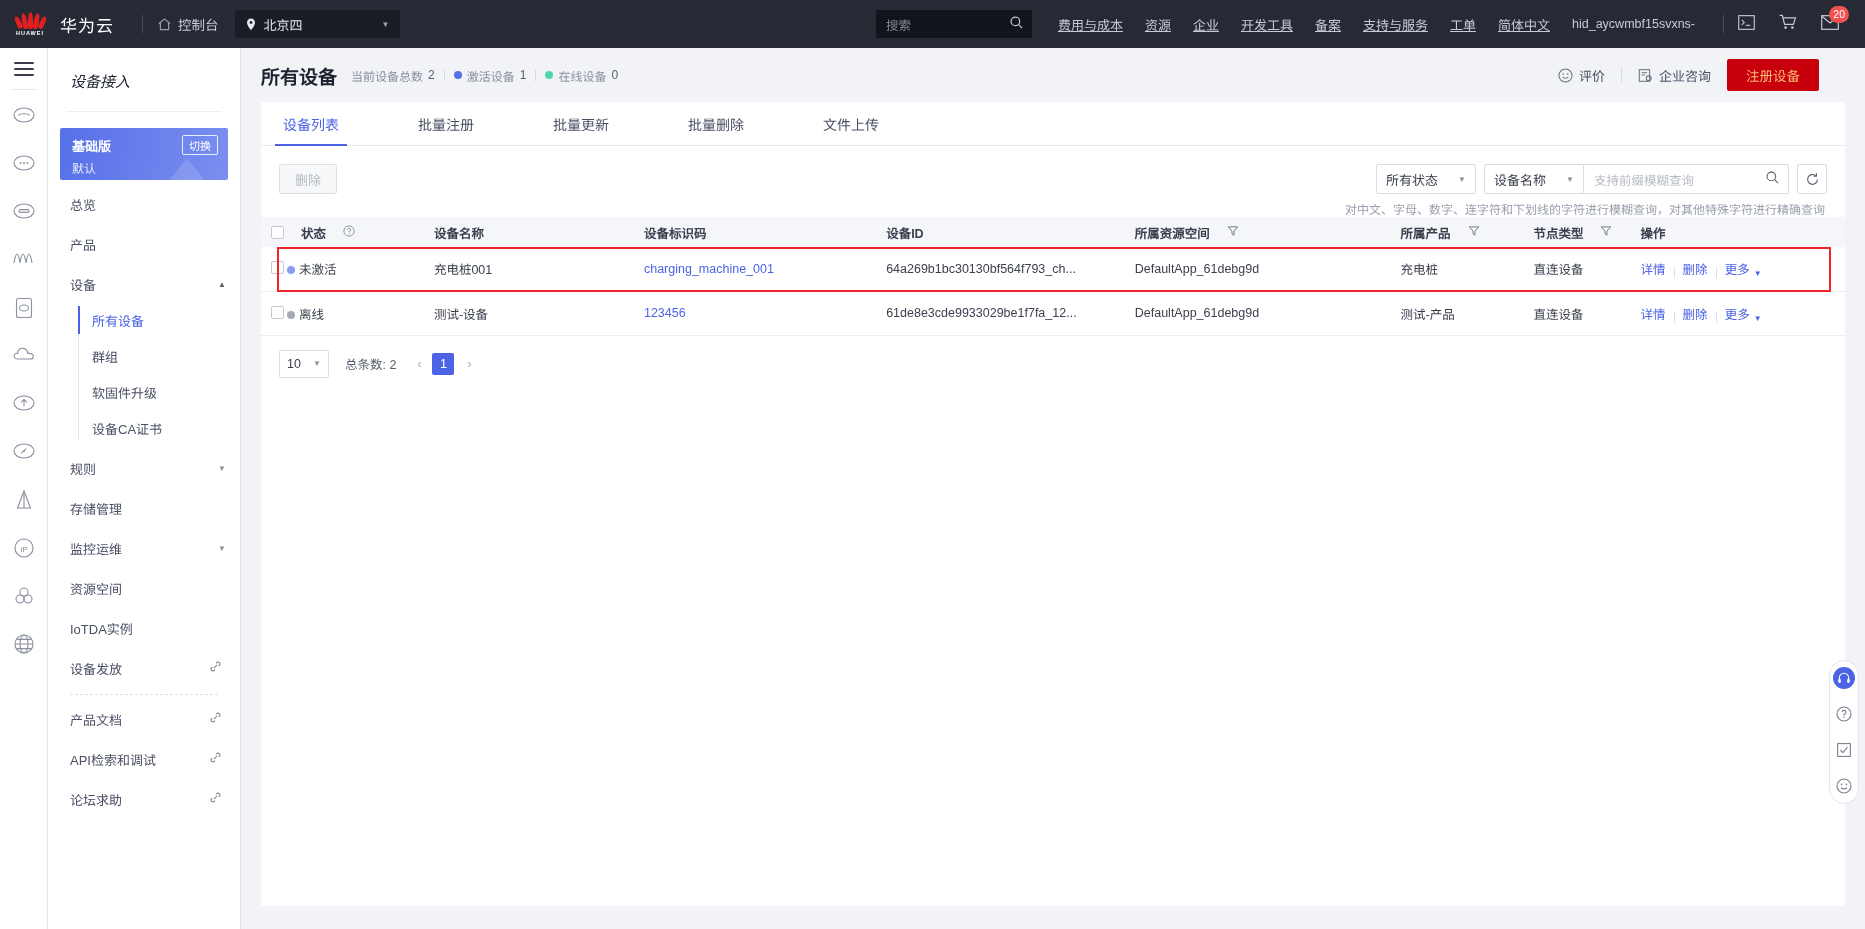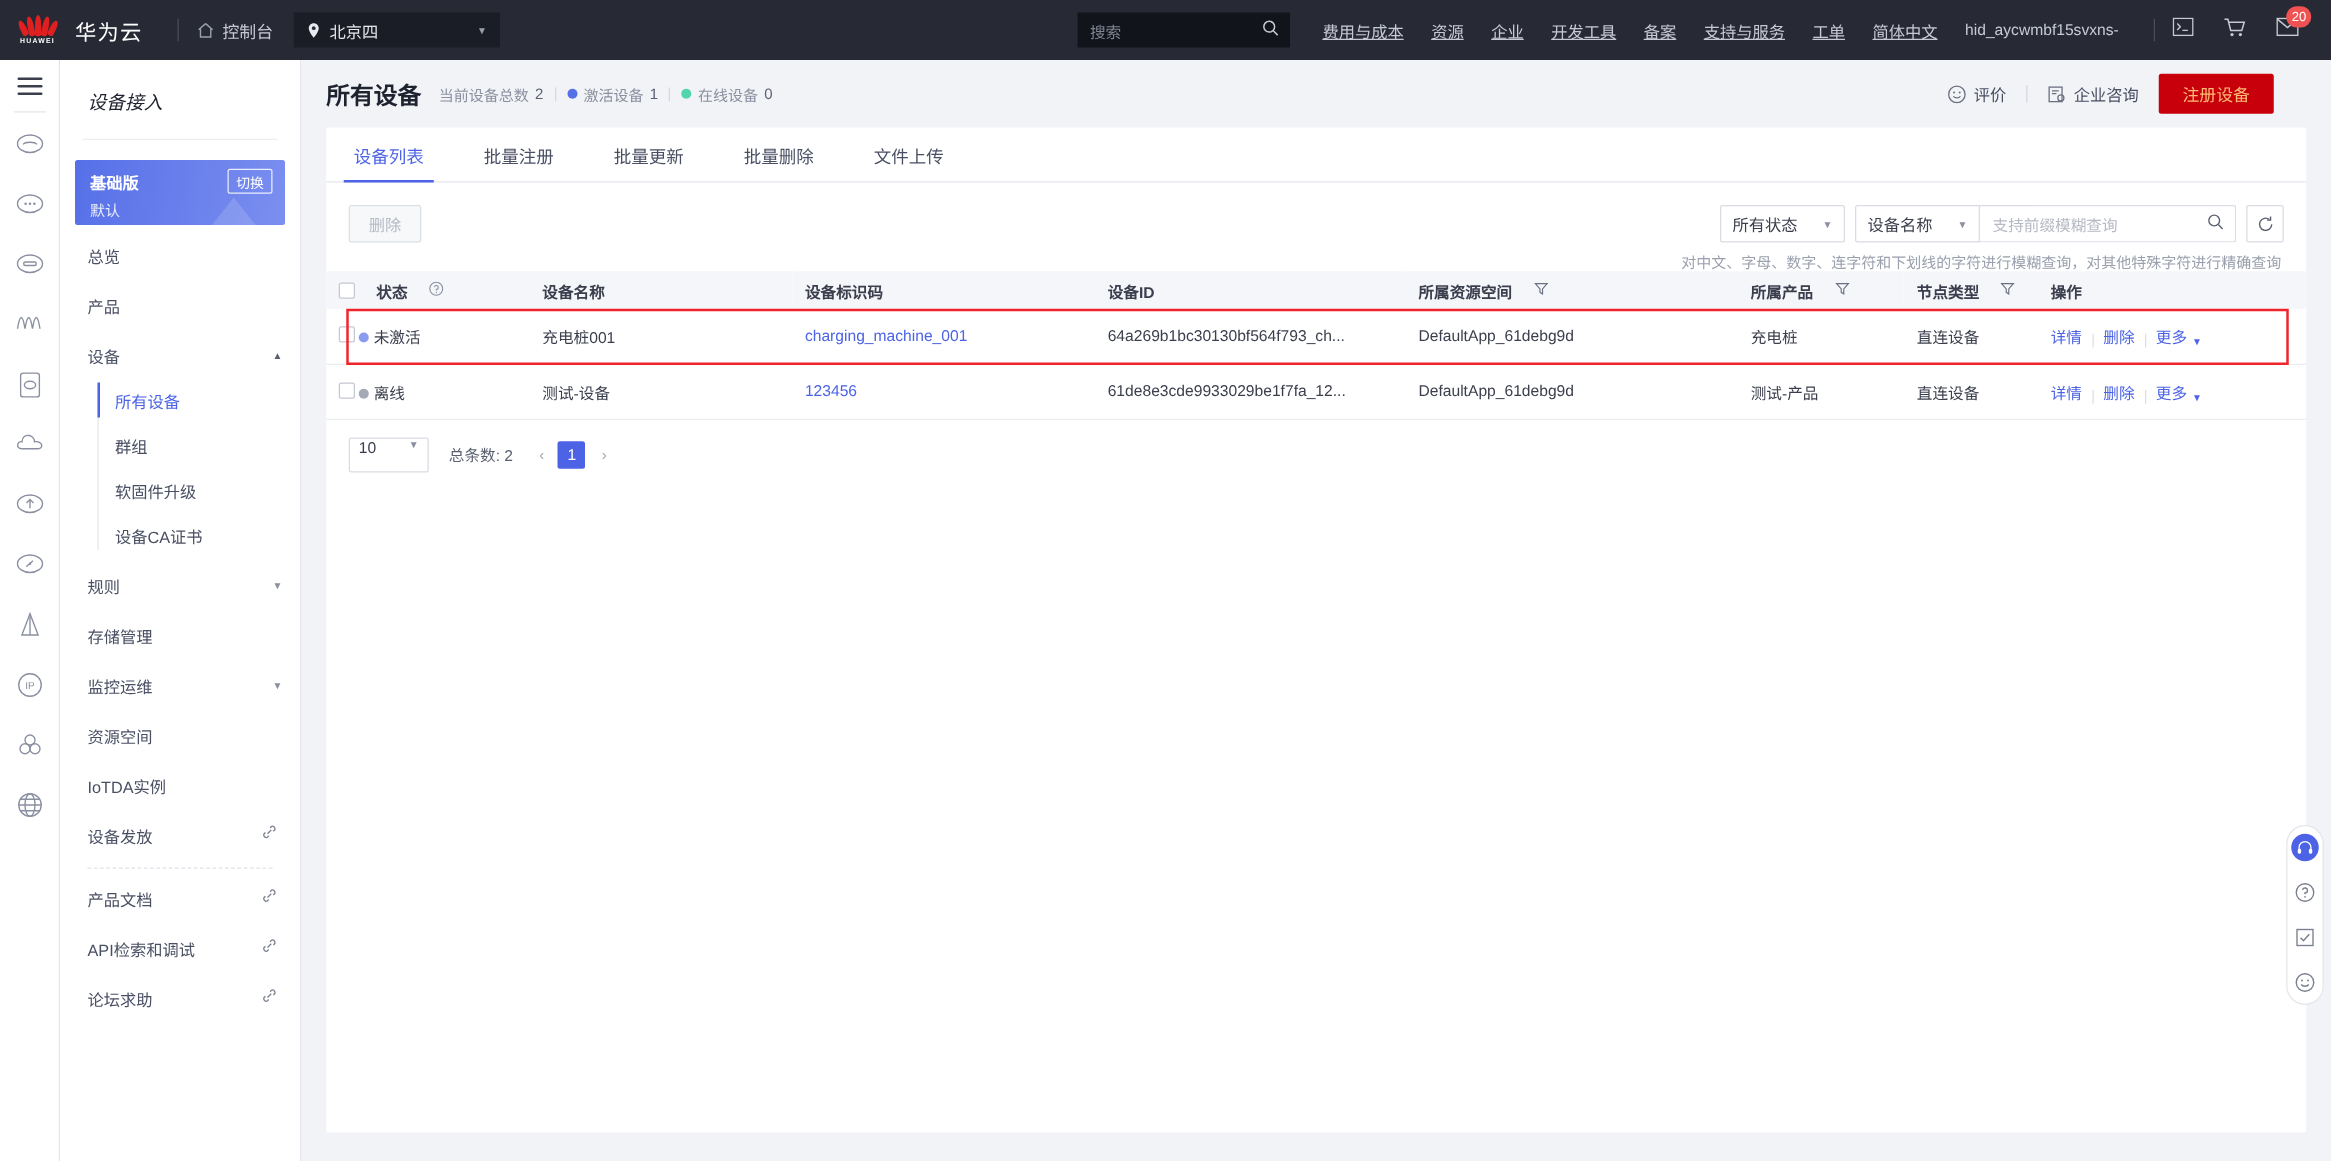--- a/index.html
+++ b/index.html
@@ -32,21 +32,21 @@
   .vdiv { width: 1px; height: 18px; background: #4a4d59; margin: 0 14px; }
   .console-link { display: flex; align-items: center; gap: 6px; font-size: 13.5px; color: #c7cad4; }
   .region-select {
     display: flex; align-items: center; gap: 7px; background: #1b1d26;
     height: 28px; width: 165px; margin-left: 16px; padding: 0 10px;
     font-size: 13px; color: #e4e6ec; position: relative;
   }
   .region-select .caret { margin-left: auto; font-size: 8px; color: #9aa0ad; }
   .spacer { flex: 1; }
   .search-box {
-    width: 170px; height: 28px; background: #12141b; display: flex; align-items: center;
+    width: 156px; height: 28px; background: #12141b; display: flex; align-items: center;
     padding: 0 8px 0 10px; font-size: 12.5px; color: #7f8492; position: relative;
   }
   .search-box .sicon { margin-left: auto; }
   .topnav { display: flex; align-items: center; gap: 22px; margin-left: 26px; font-size: 13px; color: #c7cad4; text-decoration: underline; }
   .topnav span { white-space: nowrap; }
   .user-name { font-size: 12.5px; color: #c7cad4; margin: 0 14px 0 22px; white-space: nowrap; }
   .ticons { display: flex; align-items: center; gap: 24px; margin-right: 26px; position: relative; }
   .badge {
     position: absolute; top: -9px; right: -10px; background: #f05252; color: #fff;
     font-size: 10.5px; border-radius: 9px; min-width: 19px; height: 17px;
@@ -126,21 +126,21 @@
   .head-right { margin-left: auto; display: flex; align-items: center; gap: 0; }
   .hr-btn { display: flex; align-items: center; gap: 6px; font-size: 13px; color: #4a5064; cursor: pointer; }
   .hr-sep { width: 1px; height: 14px; background: #d5d8e0; margin: 0 16px; }
   .primary-btn {
     background: #c7000b; color: #fdba74; font-size: 13.5px; height: 32px; width: 92px;
     display: flex; align-items: center; justify-content: center; border-radius: 2px;
     margin-left: 16px; cursor: pointer;
   }
 
   .card { background: #fff; margin: 0 20px; height: 804px; border-radius: 2px; position: relative; }
-  .tabs { display: flex; align-items: flex-end; height: 44px; padding: 0 18px; border-bottom: 1px solid #e6e8ee; position: relative; }
+  .tabs { display: flex; align-items: flex-end; height: 44px; padding: 0 18px; border-bottom: 1px solid #e6e8ee; position: relative; gap: 31px; }
   .tab { font-size: 14px; color: #4a5064; padding: 0 4px 11px; margin-right: 40px; cursor: pointer; position: relative; }
   .tab.active { color: #4c63e6; }
   .tab.active::after { content: ""; position: absolute; left: -4px; right: -4px; bottom: -1px; height: 2px; background: #4c63e6; }
   .tabs-hint { margin-left: auto; font-size: 12px; color: #9aa0ad; padding-bottom: 13px; }
   .tabs-hint a { color: #4c63e6; text-decoration: none; cursor: pointer; }
 
   .toolbar { display: flex; align-items: center; padding: 18px 18px 0; position: relative; }
   .del-btn {
     height: 30px; width: 58px; border: 1px solid #dcdfe6; color: #b6bac4; background: #f7f8fa;
     font-size: 13px; display: flex; align-items: center; justify-content: center; border-radius: 2px;
@@ -180,22 +180,22 @@
   .ops .op { color: #4c63e6; cursor: pointer; }
   .ops .osep { width: 1px; height: 11px; background: #dcdfe6; margin: 0 8px; }
   .more-caret { font-size: 8px; color: #4c63e6; margin-left: 4px; }
   .table-wrap { position: relative; }
   .hl-box {
     position: absolute; left: 16px; top: 30px; width: 1554px; height: 45px;
     border: 2px solid #f1232b; pointer-events: none; z-index: 5;
   }
   .pager { display: flex; align-items: center; gap: 0; padding: 14px 0 0 18px; }
   .psize {
-    width: 64px; height: 28px; border: 1px solid #d9dce3; border-radius: 2px;
-    display: flex; align-items: flex-start; padding: 0 7px; font-size: 12.5px; color: #3b3f4d; cursor: pointer;
+    width: 50px; height: 28px; border: 1px solid #d9dce3; border-radius: 2px;
+    display: flex; align-items: center; padding: 0 7px; font-size: 12.5px; color: #3b3f4d; cursor: pointer;
   }
   .psize .caret { margin-left: auto; font-size: 8px; color: #8a90a0; }
   .ptotal { font-size: 12.5px; color: #5a6070; margin-left: 16px; }
   .parrow { width: 22px; height: 22px; display: flex; align-items: center; justify-content: center; color: #a5aab6; font-size: 12px; cursor: pointer; margin-left: 12px; }
   .pnum {
     width: 22px; height: 22px; background: #4c63e6; color: #fff; font-size: 12.5px;
     display: flex; align-items: center; justify-content: center; border-radius: 2px; margin: 0 2px; cursor: pointer;
   }
 
   

